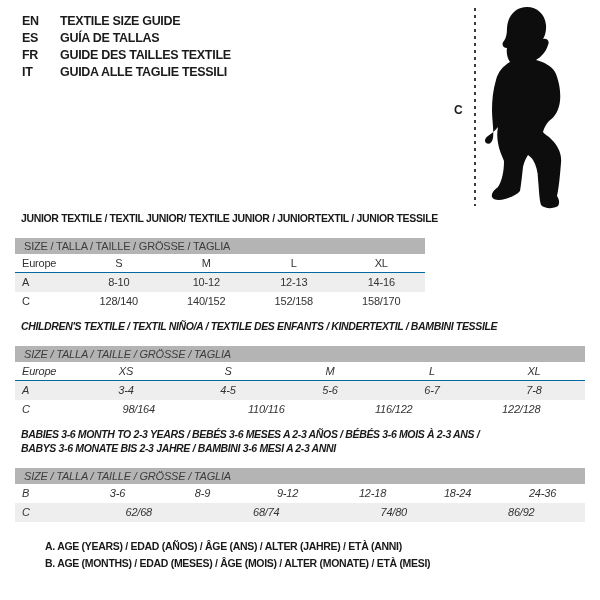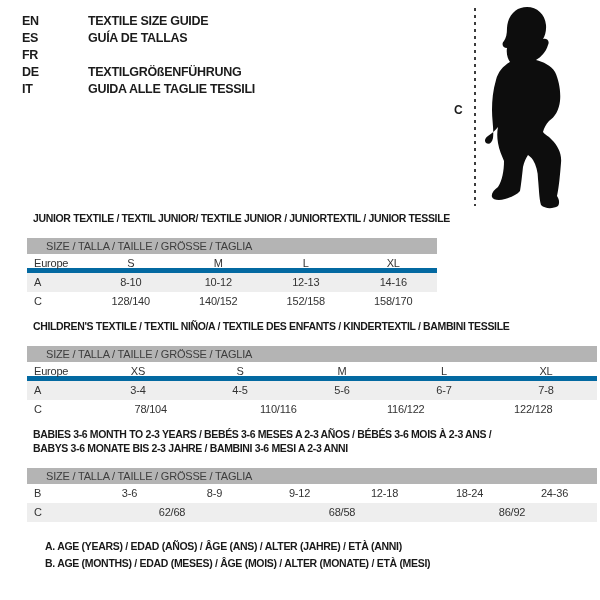--- a/index.html
+++ b/index.html
@@ -4,54 +4,54 @@
 <style>
   html,body { margin:0; padding:0; background:#fff; }
   .page {
     position:relative; width:600px; height:600px; background:#ffffff;
     font-family:"Liberation Sans","DejaVu Sans",sans-serif; color:#1e1e1e;
     overflow:hidden;
   }
 
   
   .lang-block { position:absolute; left:22px; top:13px; }
-  .lang-row { display:flex; line-height:17px;gap:28px; }
+  .lang-row { display:flex; line-height:17px; }
   .lang-code, .lang-label {
     font-weight:bold; font-size:12.5px; letter-spacing:-0.3px; color:#1b1b1b;
   }
   .lang-code { width:38px; flex:0 0 38px; }
 
   
   .measure-line {
     position:absolute; left:474px; top:8px; width:2px; height:198px;
     background-image:repeating-linear-gradient(to bottom,
       #3c3c3c 0px,#3c3c3c 3px, transparent 3px, transparent 7px);
   }
   .measure-label {
     position:absolute; left:454px; top:103px;
     font-weight:bold; font-size:12px; color:#1b1b1b;
   }
   .baby-svg { position:absolute; left:483px; top:4px; }
 
   
-  .tables { position:absolute; left:27px; top:211px; width:570px; }
+  .tables { position:absolute; left:15px; top:211px; width:570px; }
   .size-table { width:570px; }
   .tables .size-table:nth-of-type(1) { width:410px; }
-  .size-table + .size-table { margin-top:8px; }
+  .size-table + .size-table { margin-top:8px;font-style:italic; }
   .table-title {
     margin:0 0 13px 6px; font-size:10.5px; font-weight:bold; line-height:14px;
     letter-spacing:-0.35px; color:#191919; white-space:pre;
   }
   .size-bar {
-    height:16px; line-height:16px; padding-left:19px; box-sizing:border-box;
+    height:16px; line-height:16px; padding-left:9px; box-sizing:border-box;
     font-size:11px; letter-spacing:-0.2px; color:#3d3d3d; background:#b4b4b4;
   }
   .trow { display:flex; height:19px; line-height:19px; box-sizing:border-box;
     font-size:11px; letter-spacing:-0.2px; color:#333; }
-  .trow.ruled { border-bottom:5px solid #0369a1; }
+  .trow.ruled { border-bottom:1px solid #0369a1; }
   .tlabel { flex:0 0 60px; padding-left:7px; box-sizing:border-box; text-align:left; }
   .tcell { flex:1 1 0; text-align:center; }
 
   
   .footnotes { position:absolute; left:21px; top:538px;margin-left:24px; }
   .footnote {
     font-weight:bold; font-size:10.5px; letter-spacing:-0.3px;
     line-height:17.3px; color:#191919; white-space:pre;
   }
 </style>
@@ -64,24 +64,21 @@
       <div class="lang-row">
         <span class="lang-code">EN</span>
         <span class="lang-label">TEXTILE SIZE GUIDE</span>
       </div>
       <div class="lang-row">
         <span class="lang-code">ES</span>
         <span class="lang-label">GUÍA DE TALLAS</span>
       </div>
       <div class="lang-row">
         <span class="lang-code">FR</span>
-      </div>
-      <div class="lang-row">
-        <span class="lang-code">DE</span>
-        <span class="lang-label">TEXTILGRÖßENFÜHRUNG</span>
+        <span class="lang-label">GUIDE DES TAILLES TEXTILE</span>
       </div>
       <div class="lang-row">
         <span class="lang-code">IT</span>
         <span class="lang-label">GUIDA ALLE TAGLIE TESSILI</span>
       </div>
     </div>
 
   <div class="measure-line"></div>
   <div class="measure-label">C</div>
 
@@ -164,21 +161,21 @@
         <div class="trow" style="background: rgb(238, 238, 238);">
           <span class="tlabel">A</span>
           <span class="tcell">3-4</span>
           <span class="tcell">4-5</span>
           <span class="tcell">5-6</span>
           <span class="tcell">6-7</span>
           <span class="tcell">7-8</span>
         </div>
         <div class="trow">
           <span class="tlabel">C</span>
-          <span class="tcell">78/104</span>
+          <span class="tcell">98/164</span>
           <span class="tcell">110/116</span>
           <span class="tcell">116/122</span>
           <span class="tcell">122/128</span>
         </div>
       </section>
       <section class="size-table">
         <h2 class="table-title">BABIES 3-6 MONTH TO 2-3 YEARS / BEBÉS 3-6 MESES A 2-3 AÑOS / BÉBÉS 3-6 MOIS À 2-3 ANS /
 BABYS 3-6 MONATE BIS 2-3 JAHRE / BAMBINI 3-6 MESI A 2-3 ANNI</h2>
         <div class="size-bar" style="background: rgb(180, 180, 180);">SIZE / TALLA / TAILLE / GRÖSSE / TAGLIA</div>
         <div class="trow">
@@ -186,21 +183,22 @@
           <span class="tcell">3-6</span>
           <span class="tcell">8-9</span>
           <span class="tcell">9-12</span>
           <span class="tcell">12-18</span>
           <span class="tcell">18-24</span>
           <span class="tcell">24-36</span>
         </div>
         <div class="trow" style="background: rgb(238, 238, 238);">
           <span class="tlabel">C</span>
           <span class="tcell">62/68</span>
-          <span class="tcell">68/58</span>
+          <span class="tcell">68/74</span>
+          <span class="tcell">74/80</span>
           <span class="tcell">86/92</span>
         </div>
       </section>
     </div>
 
   <div class="footnotes" id="footnotes">
       <div class="footnote">A. AGE (YEARS) / EDAD (AÑOS) / ÂGE (ANS) / ALTER (JAHRE) / ETÀ (ANNI)</div>
       <div class="footnote">B. AGE (MONTHS) / EDAD (MESES) / ÂGE (MOIS) / ALTER (MONATE) / ETÀ (MESI)</div>
     </div>
 

